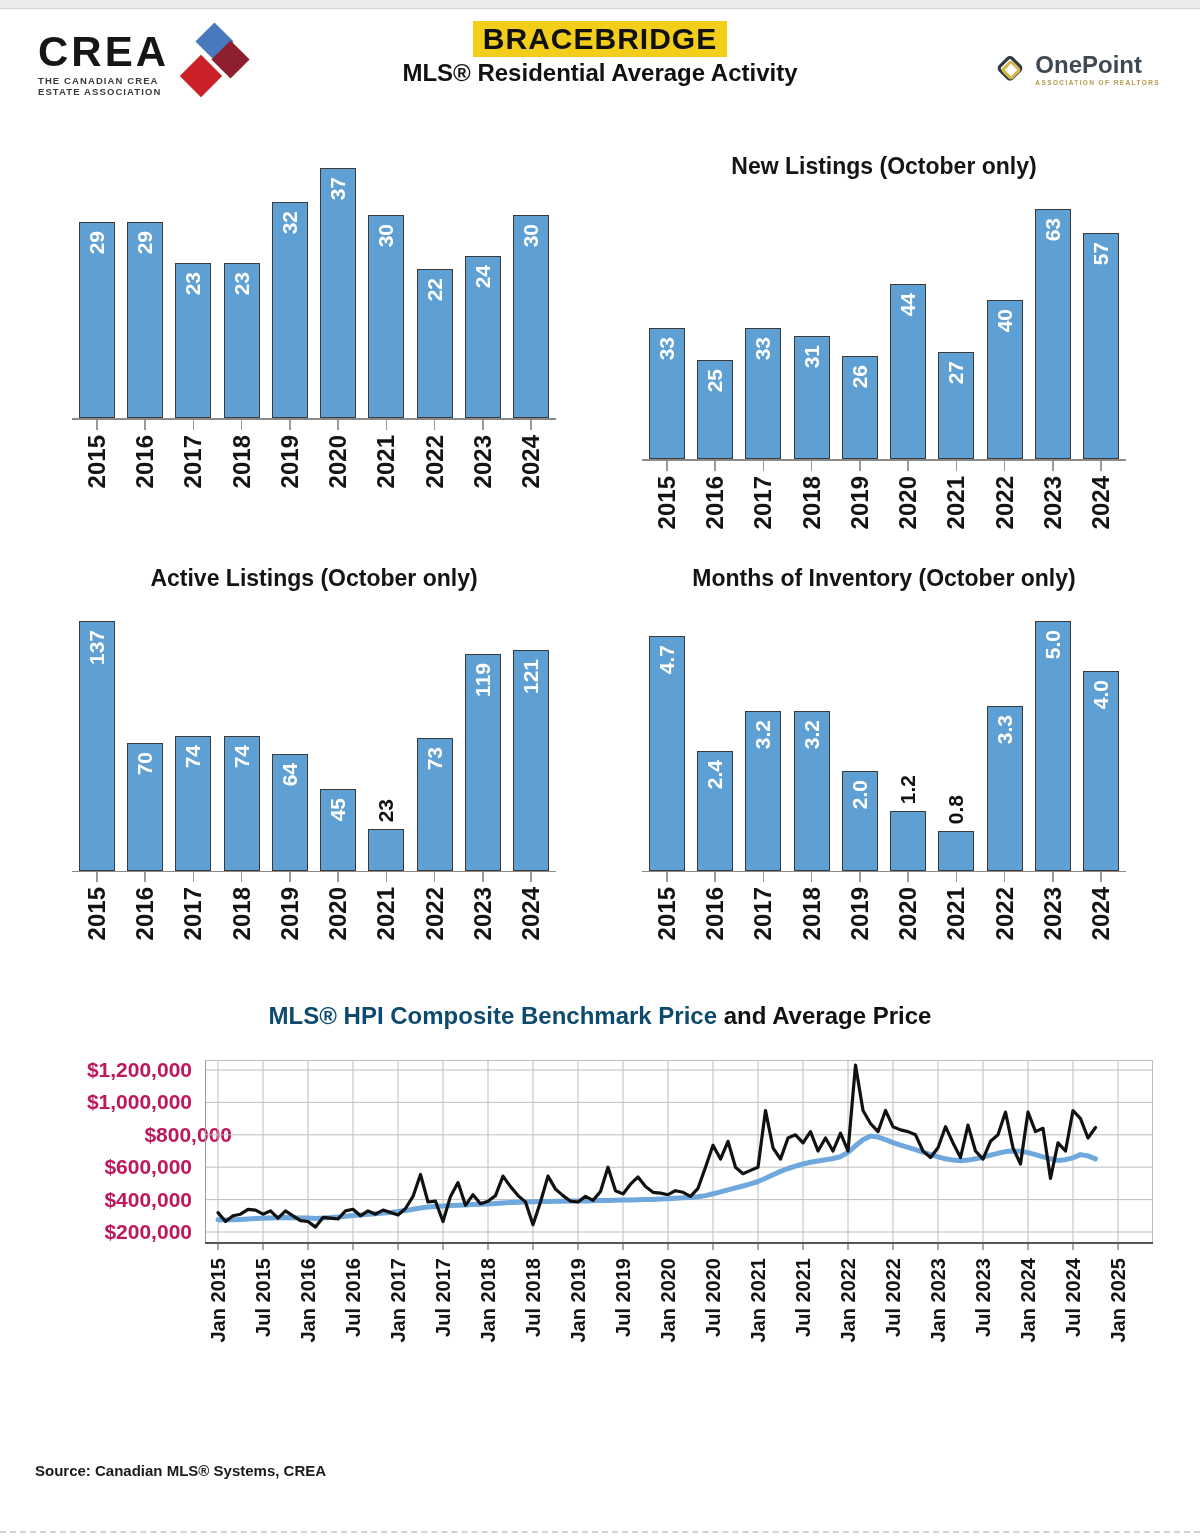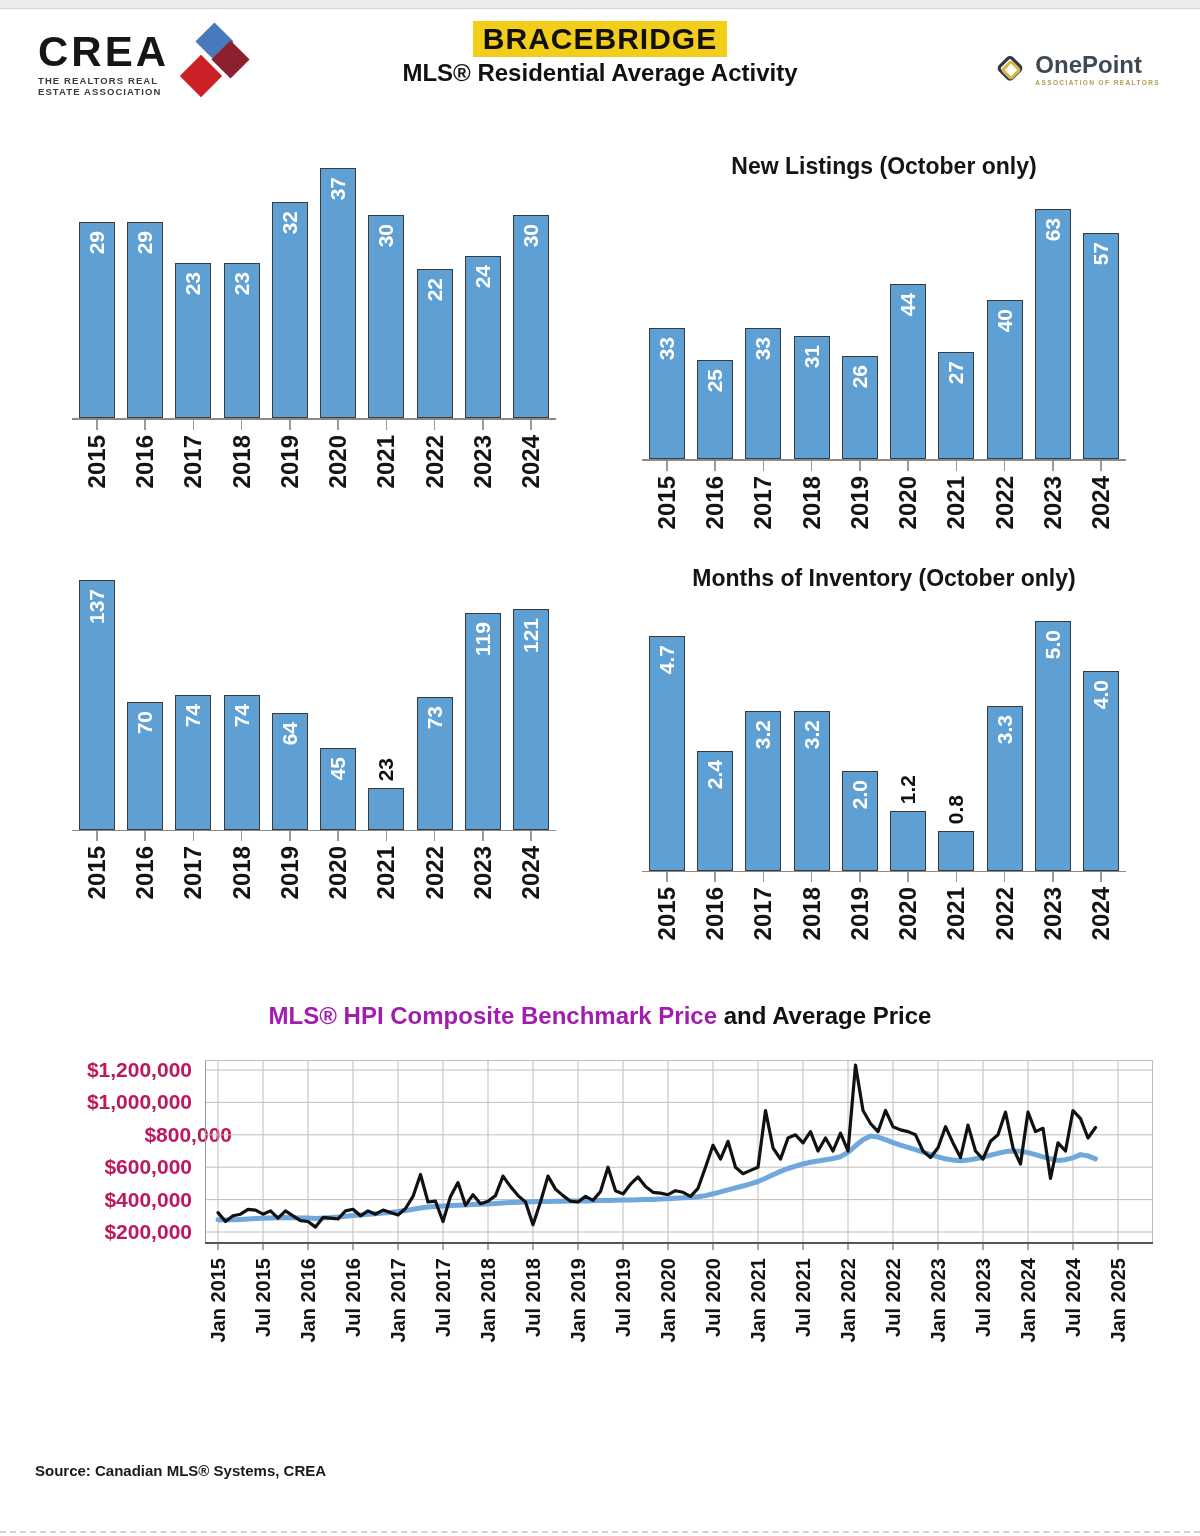--- a/index.html
+++ b/index.html
@@ -34,40 +34,40 @@
   .blab.in{top:8px;transform:translateX(-50%) rotate(180deg);color:#fff;}
   .blab.out{bottom:calc(100% + 7px);transform:translateX(-50%) rotate(180deg);color:#111;}
   .axis{height:1.5px;background:#8a8a8a;width:484px;}
   .years{width:470px;margin-left:7px;display:flex;justify-content:space-between;height:74px;}
   .ycell{width:36px;display:flex;flex-direction:column;align-items:center;}
   .tick{width:1.5px;height:10px;background:#9a9a9a;}
   .ylab{font-size:24px;font-weight:800;color:#141414;margin-top:5px;}
   
   .line-section{margin-top:56px;}
   .line-title{text-align:center;font-size:24px;font-weight:800;}
-  .line-title .t-blue{color:#a21caf;}
+  .line-title .t-blue{color:#0c4a6e;}
   .lineplot{position:relative;height:310px;margin-top:30px;}
   .ylabel{position:absolute;left:0;width:192px;text-align:right;font-size:21px;font-weight:800;color:#be185d;}
   .lineplot svg{position:absolute;left:205px;top:0;}
   .xlabels{position:absolute;left:205px;top:198px;width:950px;height:110px;}
   .xlab{position:absolute;top:0;width:26px;display:flex;justify-content:center;}
   .xlab span{font-size:20px;font-weight:800;white-space:nowrap;color:#141414;}
   footer{margin:92px 0 0 35px;font-size:15px;font-weight:700;color:#1a1a1a;}
   .bottom-strip{position:absolute;left:0;right:0;bottom:0;height:3px;border-top:2px dashed #d2d2d2;}
 </style>
 </head>
 <body>
 
 <div class="top-strip"></div>
 
 <header>
   <div class="crea">
     <div>
       <div class="crea-word">CREA</div>
-      <div class="crea-tag">THE REALTORS REAL</div>
+      <div class="crea-tag">THE CANADIAN CREA</div>
       <div class="crea-tag" style="margin-top:0;">ESTATE ASSOCIATION</div>
     </div>
     <div class="diamonds">
       <div class="dm b"></div>
       <div class="dm m"></div>
       <div class="dm r"></div>
     </div>
   </div>
   <div class="title-block">
     <span class="hl">BRACEBRIDGE</span>
@@ -235,20 +235,21 @@
           <div class="tick"></div>
           <div class="ylab vtext">2023</div>
         </div>
         <div class="ycell">
           <div class="tick"></div>
           <div class="ylab vtext">2024</div>
         </div>
       </div>
   </section>
   <section class="bar-chart">
+    <h2>Active Listings (October only)</h2>
     <div class="bars">
         <div class="bar" style="height: 250px;">
           <span class="blab in">137</span>
         </div>
         <div class="bar" style="height: 128px;">
           <span class="blab in">70</span>
         </div>
         <div class="bar" style="height: 135px;">
           <span class="blab in">74</span>
         </div>

